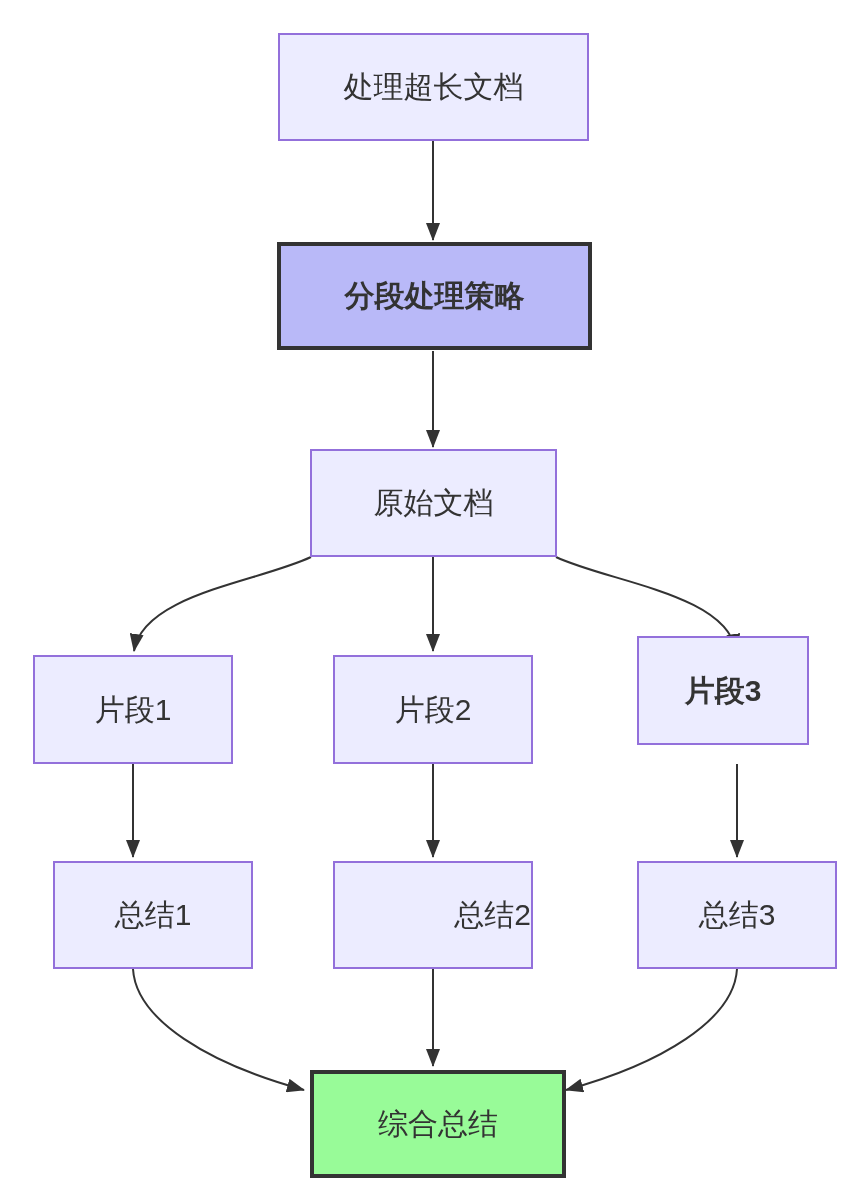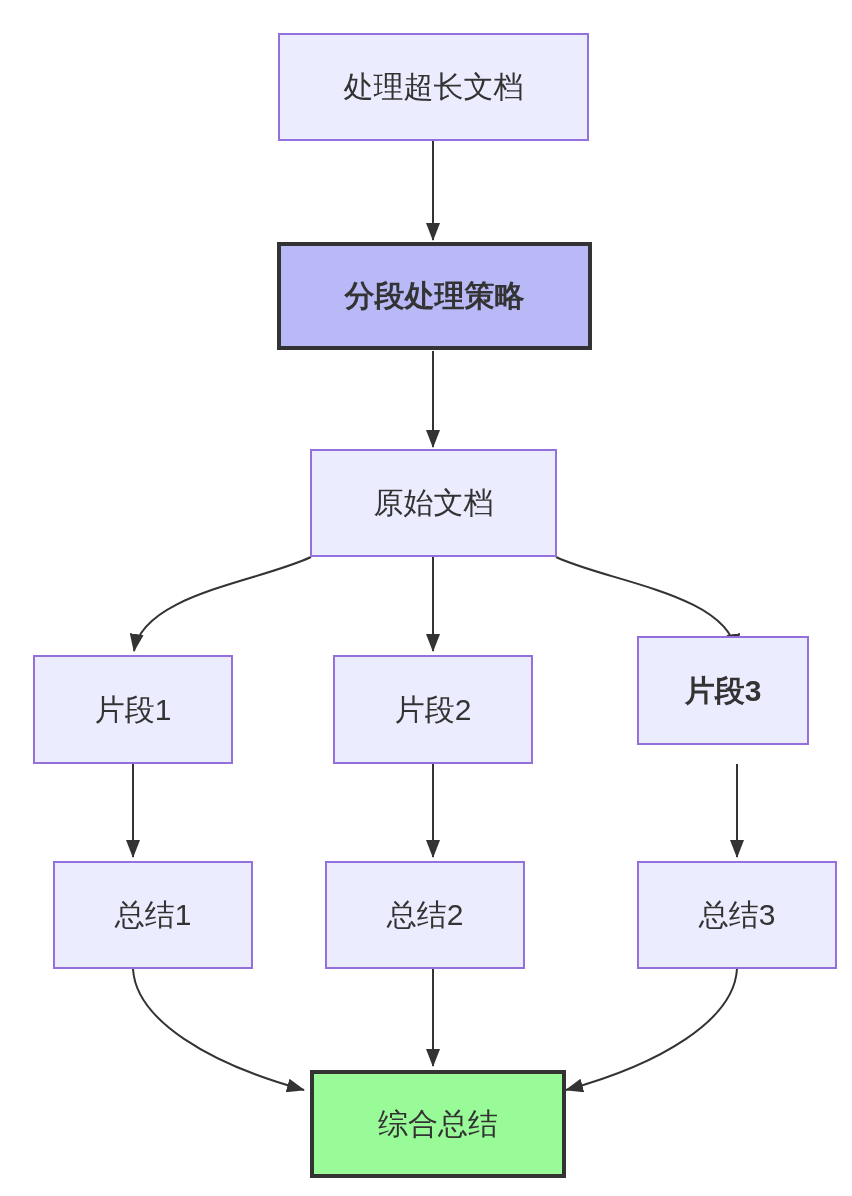--- a/index.html
+++ b/index.html
@@ -94,21 +94,21 @@
   </div>
   <div class="node n-default" style="left: 333px; top: 655px; width: 200px; height: 109px;">
     <span>片段2</span>
   </div>
   <div class="node n-default" style="left: 637px; top: 636px; width: 172px; height: 109px; font-weight: bold;">
     <span>片段3</span>
   </div>
   <div class="node n-default" style="left: 33px; top: 861px; width: 200px; height: 108px; margin-left: 20px;">
     <span>总结1</span>
   </div>
-  <div class="node n-default" style="left: 325px; top: 861px; width: 200px; height: 108px;">
+  <div class="node n-default" style="left: 333px; top: 861px; width: 200px; height: 108px; justify-content: flex-end;">
     <span>总结2</span>
   </div>
   <div class="node n-default" style="left: 637px; top: 861px; width: 200px; height: 108px;">
     <span>总结3</span>
   </div>
   <div class="node n-success" style="left: 310px; top: 1070px; width: 256px; height: 108px;">
     <span>综合总结</span>
   </div>
 
 </div>

